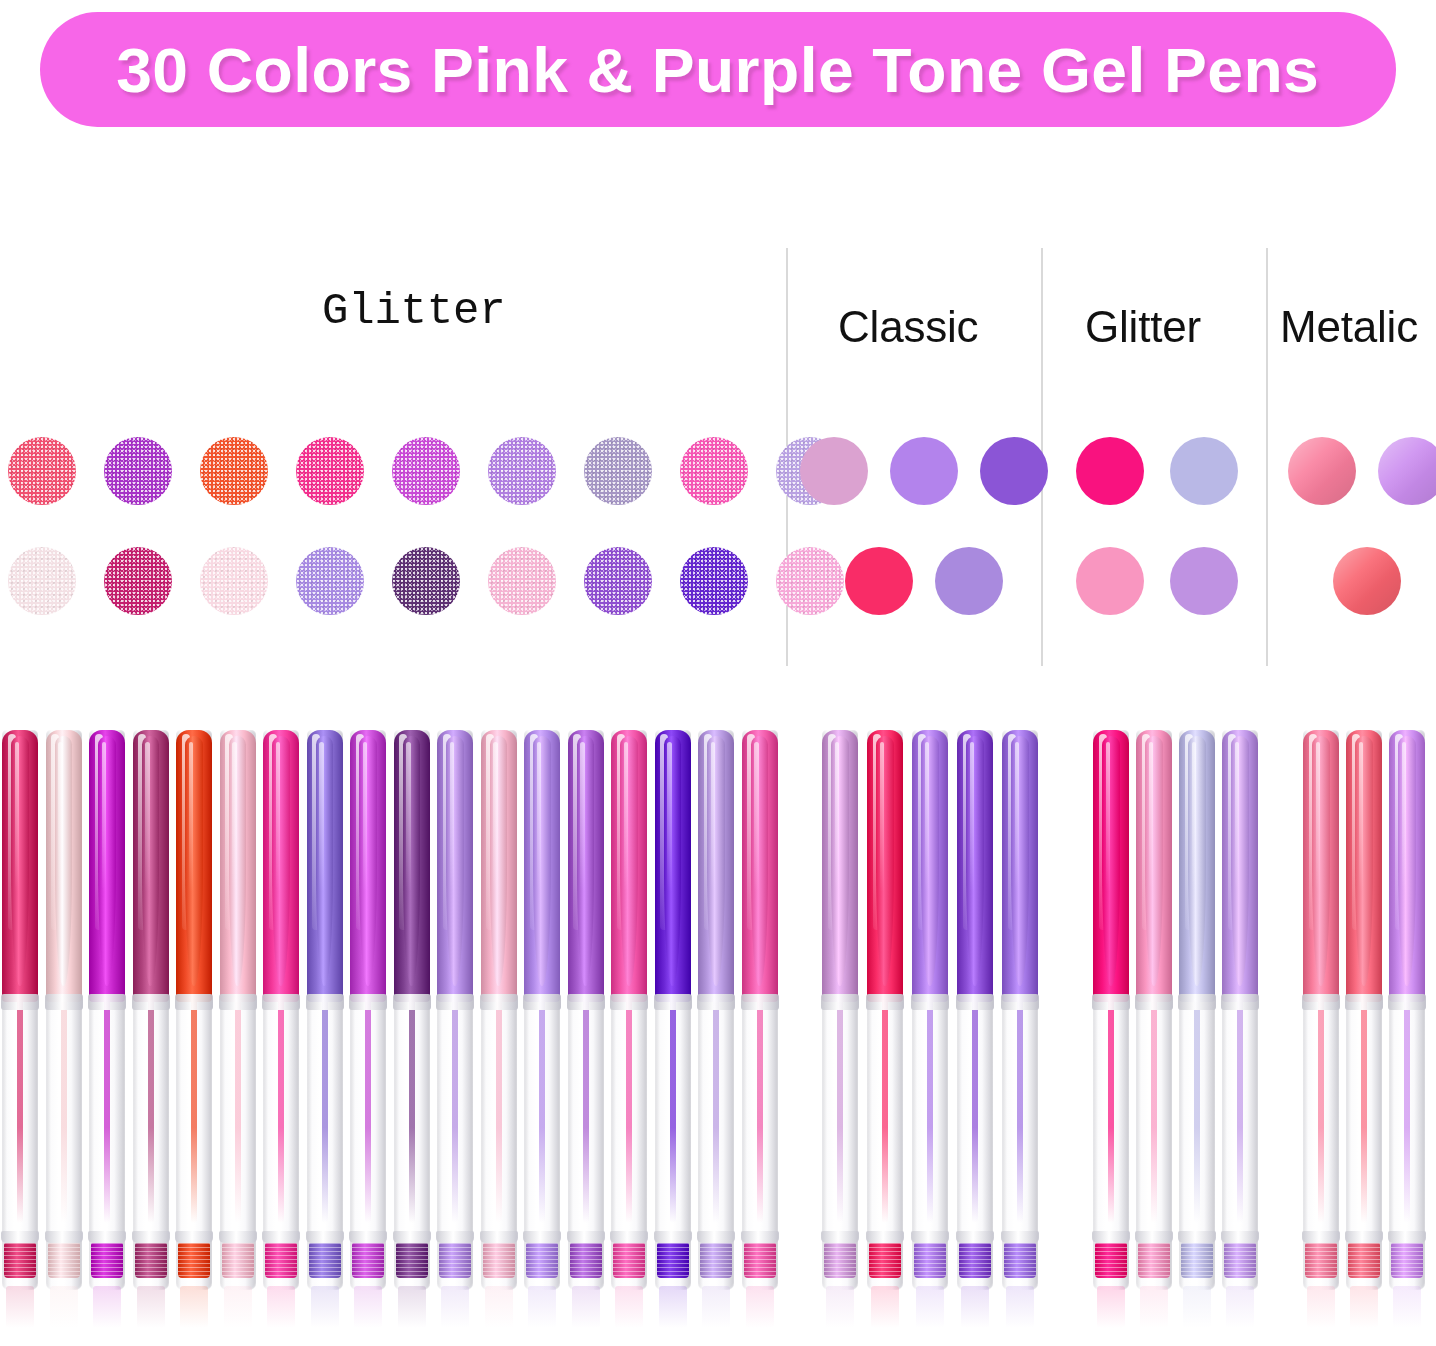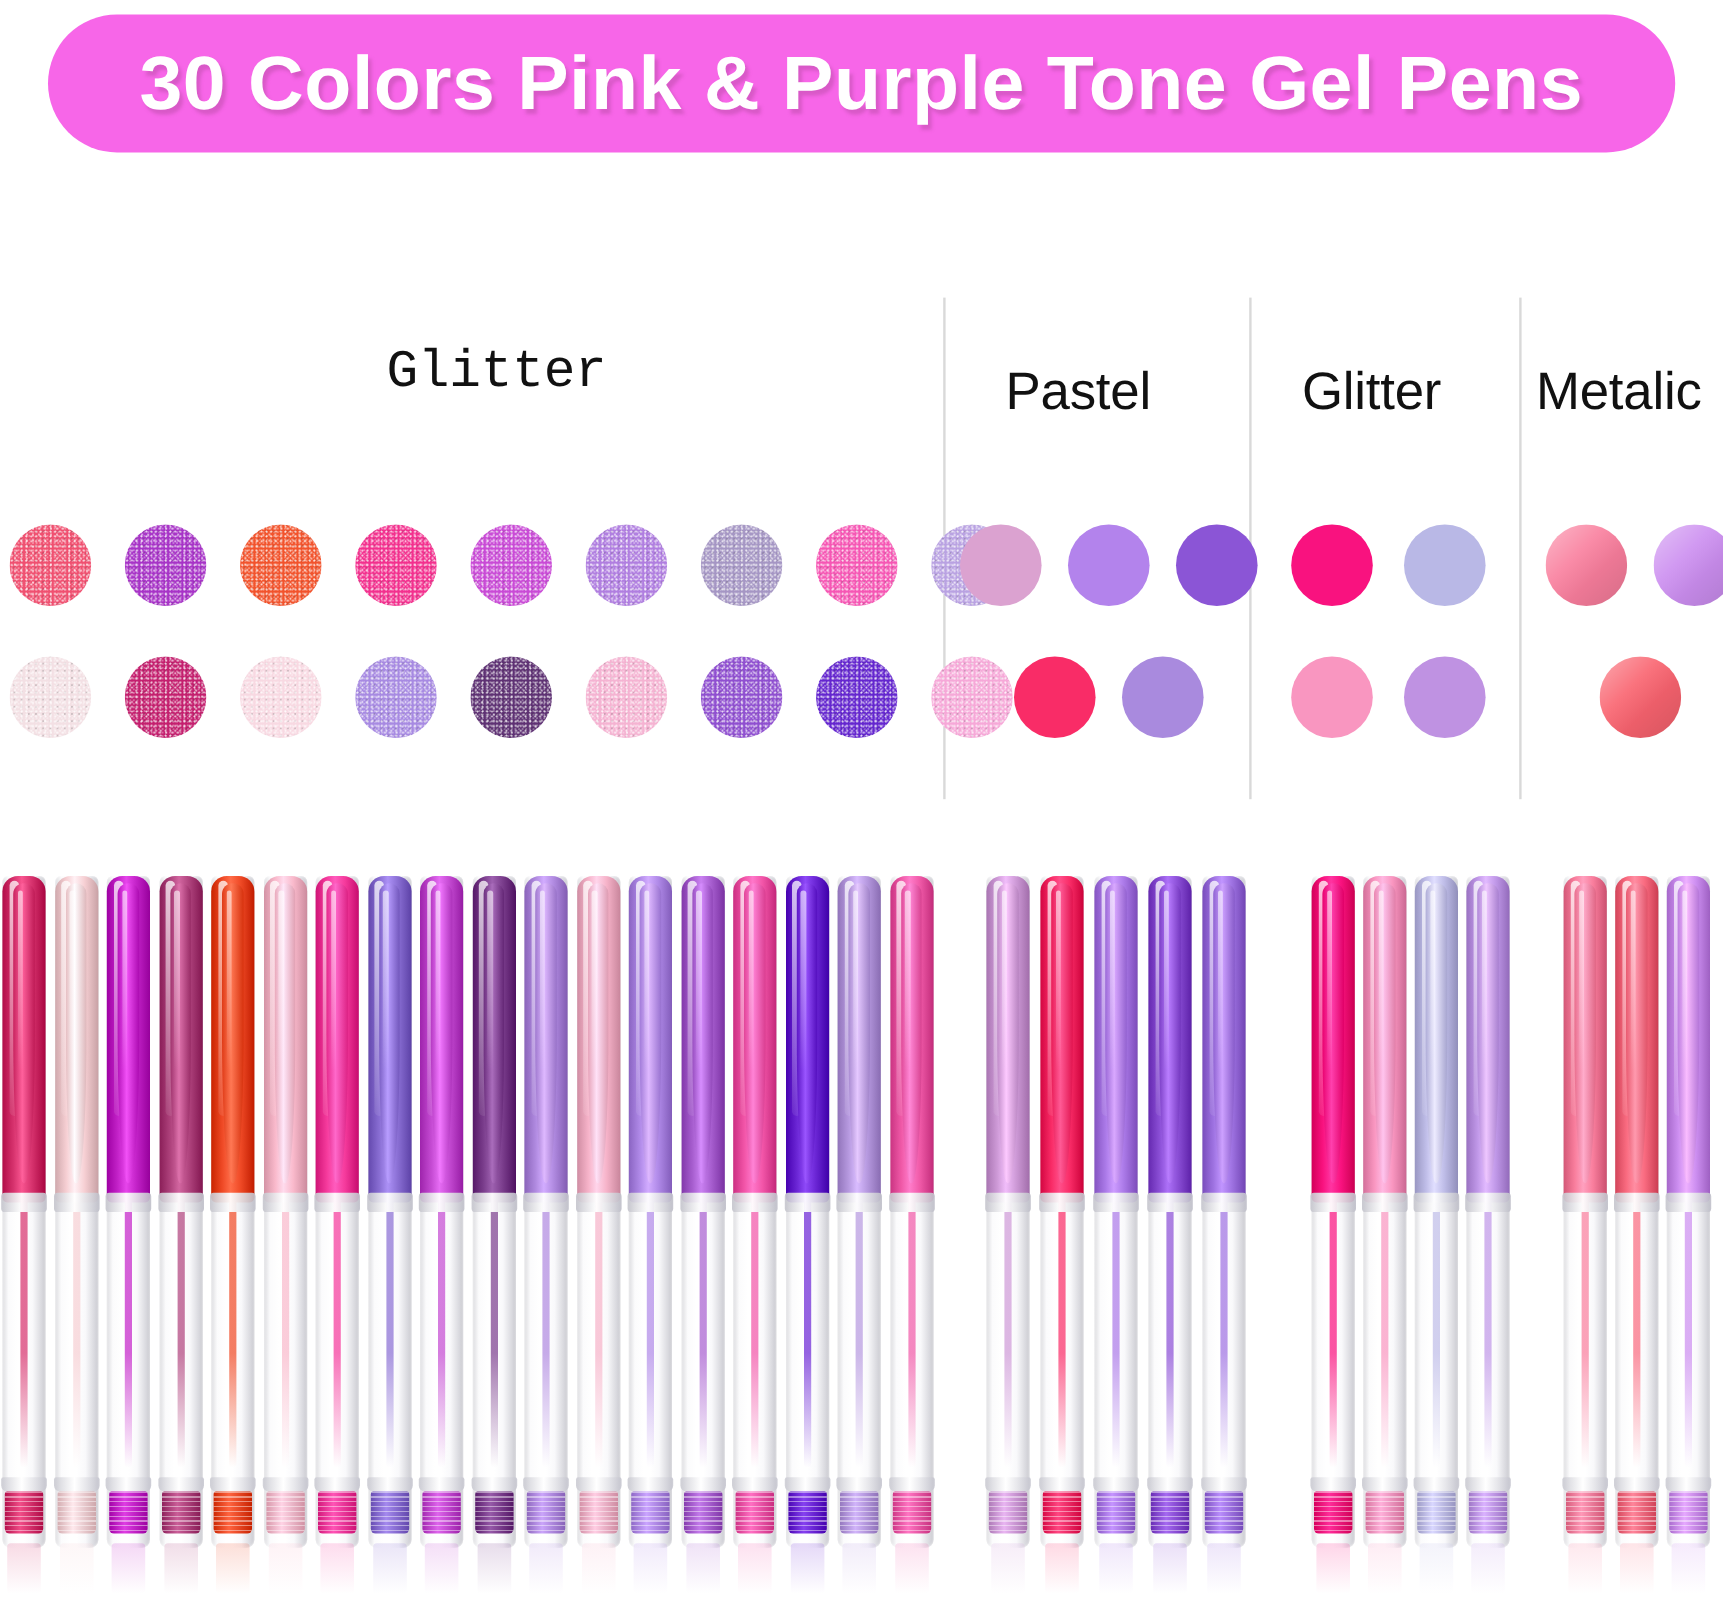--- a/index.html
+++ b/index.html
@@ -143,21 +143,21 @@
     <span class="banner-text" style="color: rgb(255, 255, 255);">30 Colors Pink &amp; Purple Tone Gel Pens</span>
   </div>
 
   <div id="dividers-layer">
       <div class="divider" style="left: 786px; top: 248px; height: 418px;"></div>
       <div class="divider" style="left: 1041px; top: 248px; height: 418px;"></div>
       <div class="divider" style="left: 1266px; top: 248px; height: 418px;"></div>
     </div>
   <div id="labels-layer">
       <div class="cat-label" style="left: 322px; top: 286px; font-family: Liberation Mono, monospace;">Glitter</div>
-      <div class="cat-label" style="left: 838px; top: 302px;">Pastel</div>
+      <div class="cat-label" style="left: 838px; top: 302px;">Classic</div>
       <div class="cat-label" style="left: 1085px; top: 302px;">Glitter</div>
       <div class="cat-label" style="left: 1280px; top: 302px;">Metalic</div>
     </div>
   <div id="swatch-layer">
       <div class="swatch glitter" style="left: 8px; top: 437px; width: 68px; height: 68px; background-color: rgb(240, 80, 112);"></div>
       <div class="swatch glitter" style="left: 104px; top: 437px; width: 68px; height: 68px; background-color: rgb(167, 51, 199);"></div>
       <div class="swatch glitter" style="left: 200px; top: 437px; width: 68px; height: 68px; background-color: rgb(242, 83, 44);"></div>
       <div class="swatch glitter" style="left: 296px; top: 437px; width: 68px; height: 68px; background-color: rgb(243, 48, 142);"></div>
       <div class="swatch glitter" style="left: 392px; top: 437px; width: 68px; height: 68px; background-color: rgb(201, 74, 214);"></div>
       <div class="swatch glitter" style="left: 488px; top: 437px; width: 68px; height: 68px; background-color: rgb(176, 126, 224);"></div>

